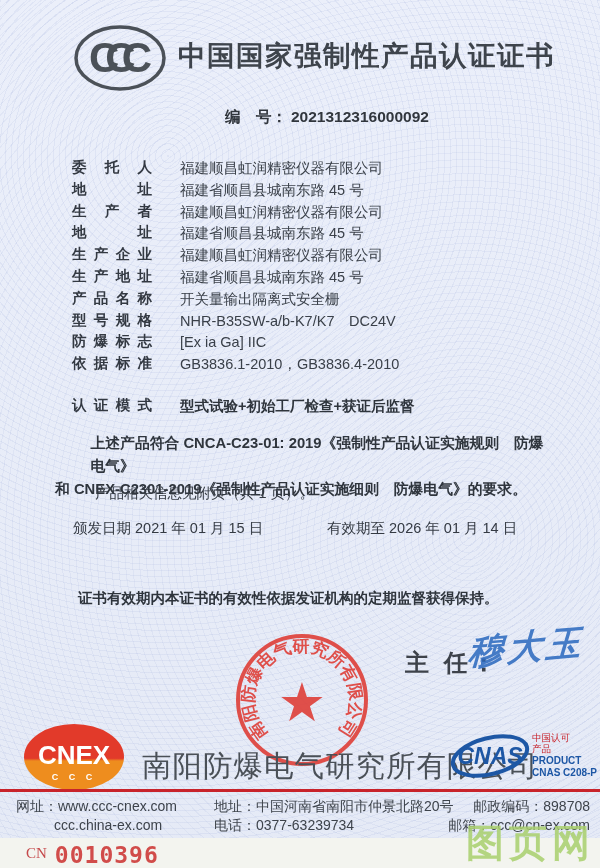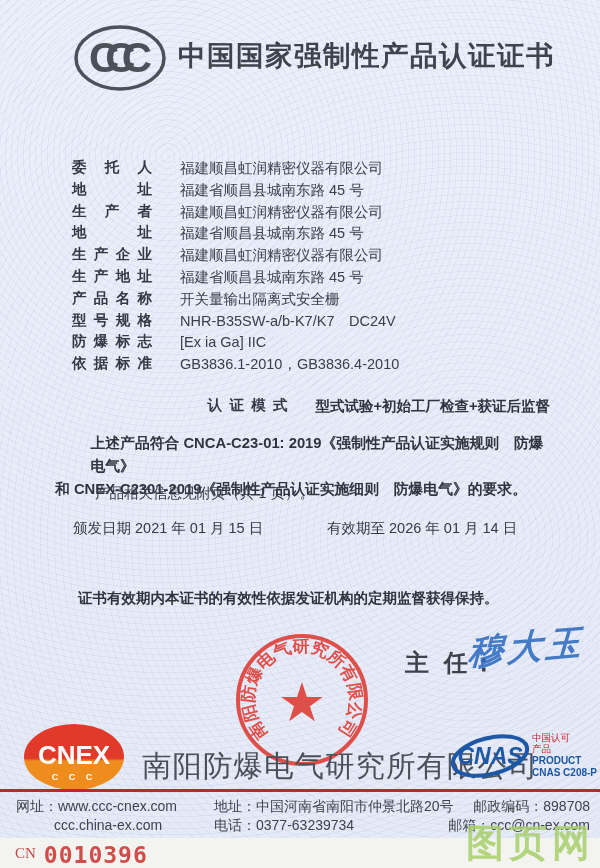--- a/index.html
+++ b/index.html
@@ -20,21 +20,21 @@
   .title{left:178px;top:38px;font-size:27.5px;font-weight:700;letter-spacing:1.5px;color:#3e444c;white-space:nowrap;}
   .cert-no{left:225px;top:107px;font-size:15.5px;color:#31363d;white-space:nowrap;}
   .cert-no .lbl{font-weight:700;}
   .cert-no .val{font-weight:700;margin-left:4px;}
 
   
   .fields{left:72px;top:158px;width:478px;}
   .frow{display:flex;height:21.8px;line-height:21.8px;font-size:14.5px;}
   .flabel{display:inline-block;width:80px;text-align:justify;text-align-last:justify;font-weight:700;color:#333942;flex:0 0 80px;margin-right:16px;font-family:Liberation Mono, monospace;}
   .fvalue{color:#3a4049;font-weight:500;white-space:nowrap;margin-left:12px;}
-  .mode-row{left:72px;top:396px;width:478px;justify-content:flex-end;}
+  .mode-row{left:72px;top:396px;width:478px;}
   .mode-row .fvalue{font-weight:700;color:#2e343c;}
 
   
   .compliance{left:55px;top:432px;width:500px;font-size:14.8px;font-weight:700;line-height:23px;color:#2f353d;}
   .compliance .l1{padding-left:2.4em;}
   .attachment{left:95px;top:484px;font-size:14.5px;color:#343a43;}
   .date-issue{left:73px;top:519px;font-size:14.5px;color:#343a43;}
   .date-valid{left:327px;top:519px;font-size:14.5px;color:#343a43;}
   .validity{left:78px;top:549px;font-size:14.5px;font-weight:700;color:#2e343c;margin-top:40px;}
 
@@ -56,34 +56,37 @@
   
   .red-line{left:0;top:789px;width:600px;height:3px;background:#c8232b;}
   .footer-col{font-size:14px;line-height:19px;color:#3d434b;font-weight:400;white-space:nowrap;}
   .fc-web{left:16px;top:797px;}
   .fc-web .row2{padding-left:38px;}
   .fc-addr{left:214px;top:797px;}
   .fc-mail{left:440px;top:797px;width:150px;text-align:right;}
 
   .white-strip{left:0;top:838px;width:600px;height:30px;background:#f3f4ef;}
   .serial{left:14px;top:842px;display:flex;align-items:flex-start;}
-  .serial .pre{font-family:"Liberation Serif","DejaVu Serif",serif;font-size:15px;color:#c5494b;margin:3px 8px 0 1px;}
+  .serial .pre{font-family:"Liberation Serif","DejaVu Serif",serif;font-size:15px;color:#c5494b;margin:3px 8px 0 12px;}
   .serial .num{font-family:"DejaVu Sans Mono","Liberation Mono",monospace;font-size:23px;font-weight:700;color:#d14c4a;letter-spacing:1px;}
   .watermark{left:466px;top:818px;font-size:38px;font-weight:700;color:#a9d06d;letter-spacing:5px;opacity:.85;z-index:5;white-space:nowrap;}
 </style>
 </head>
 <body>
 
 <div class="page">
 
   <svg class="abs ccc-logo" viewBox="0 0 96 72">
     <ellipse cx="48" cy="36" rx="44" ry="31" fill="none" stroke="#4b5158" stroke-width="3.5"></ellipse>
     <text x="17" y="50" font-size="42" font-weight="bold" letter-spacing="-14" fill="#4b5158">CCC</text>
   </svg>
   <div class="abs title">中国国家强制性产品认证证书</div>
+  <div class="abs cert-no">
+    <span class="lbl">编　号：</span><span class="val">2021312316000092</span>
+  </div>
 
   <div class="abs fields">
     <div class="frow">
       <span class="flabel">委托人</span>
       <span class="fvalue">福建顺昌虹润精密仪器有限公司</span>
     </div>
     <div class="frow">
       <span class="flabel">地址</span>
       <span class="fvalue">福建省顺昌县城南东路 45 号</span>
     </div>

